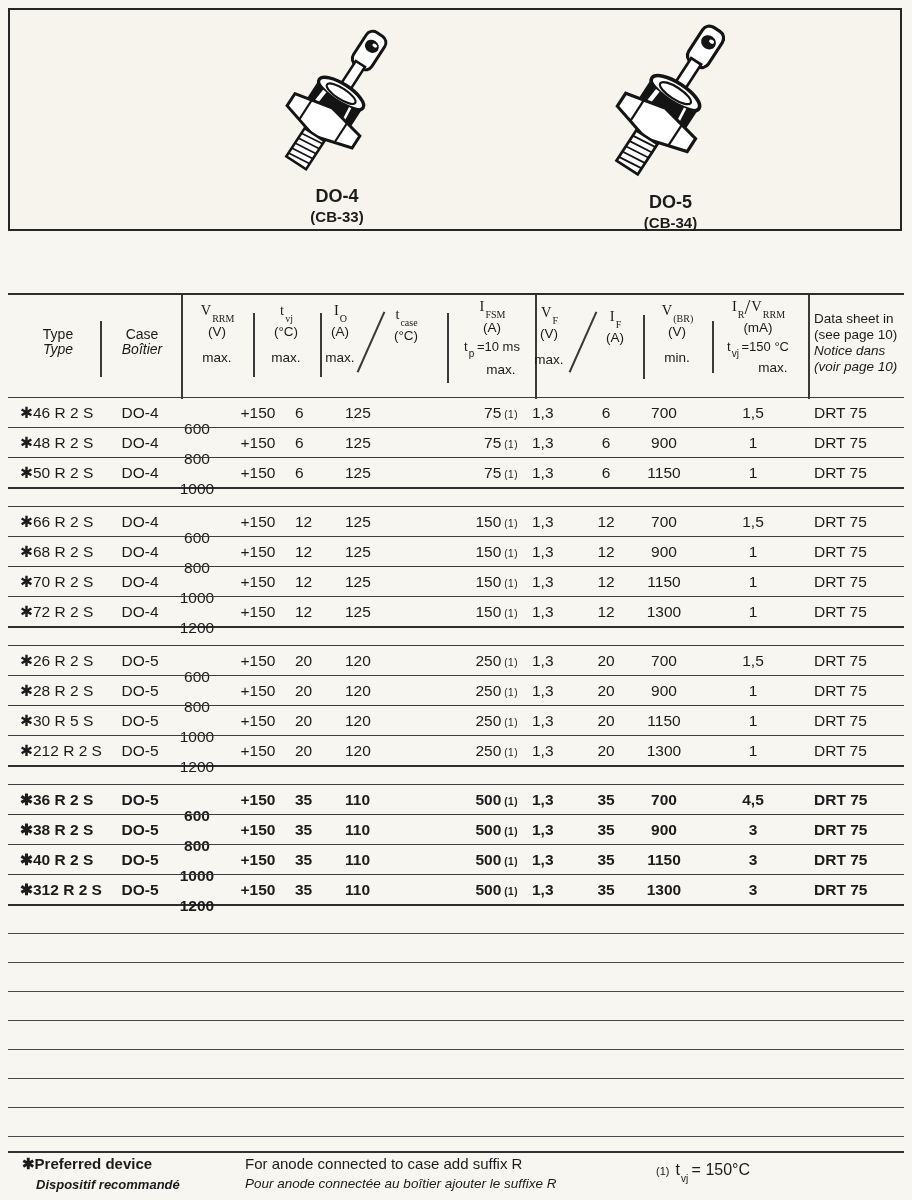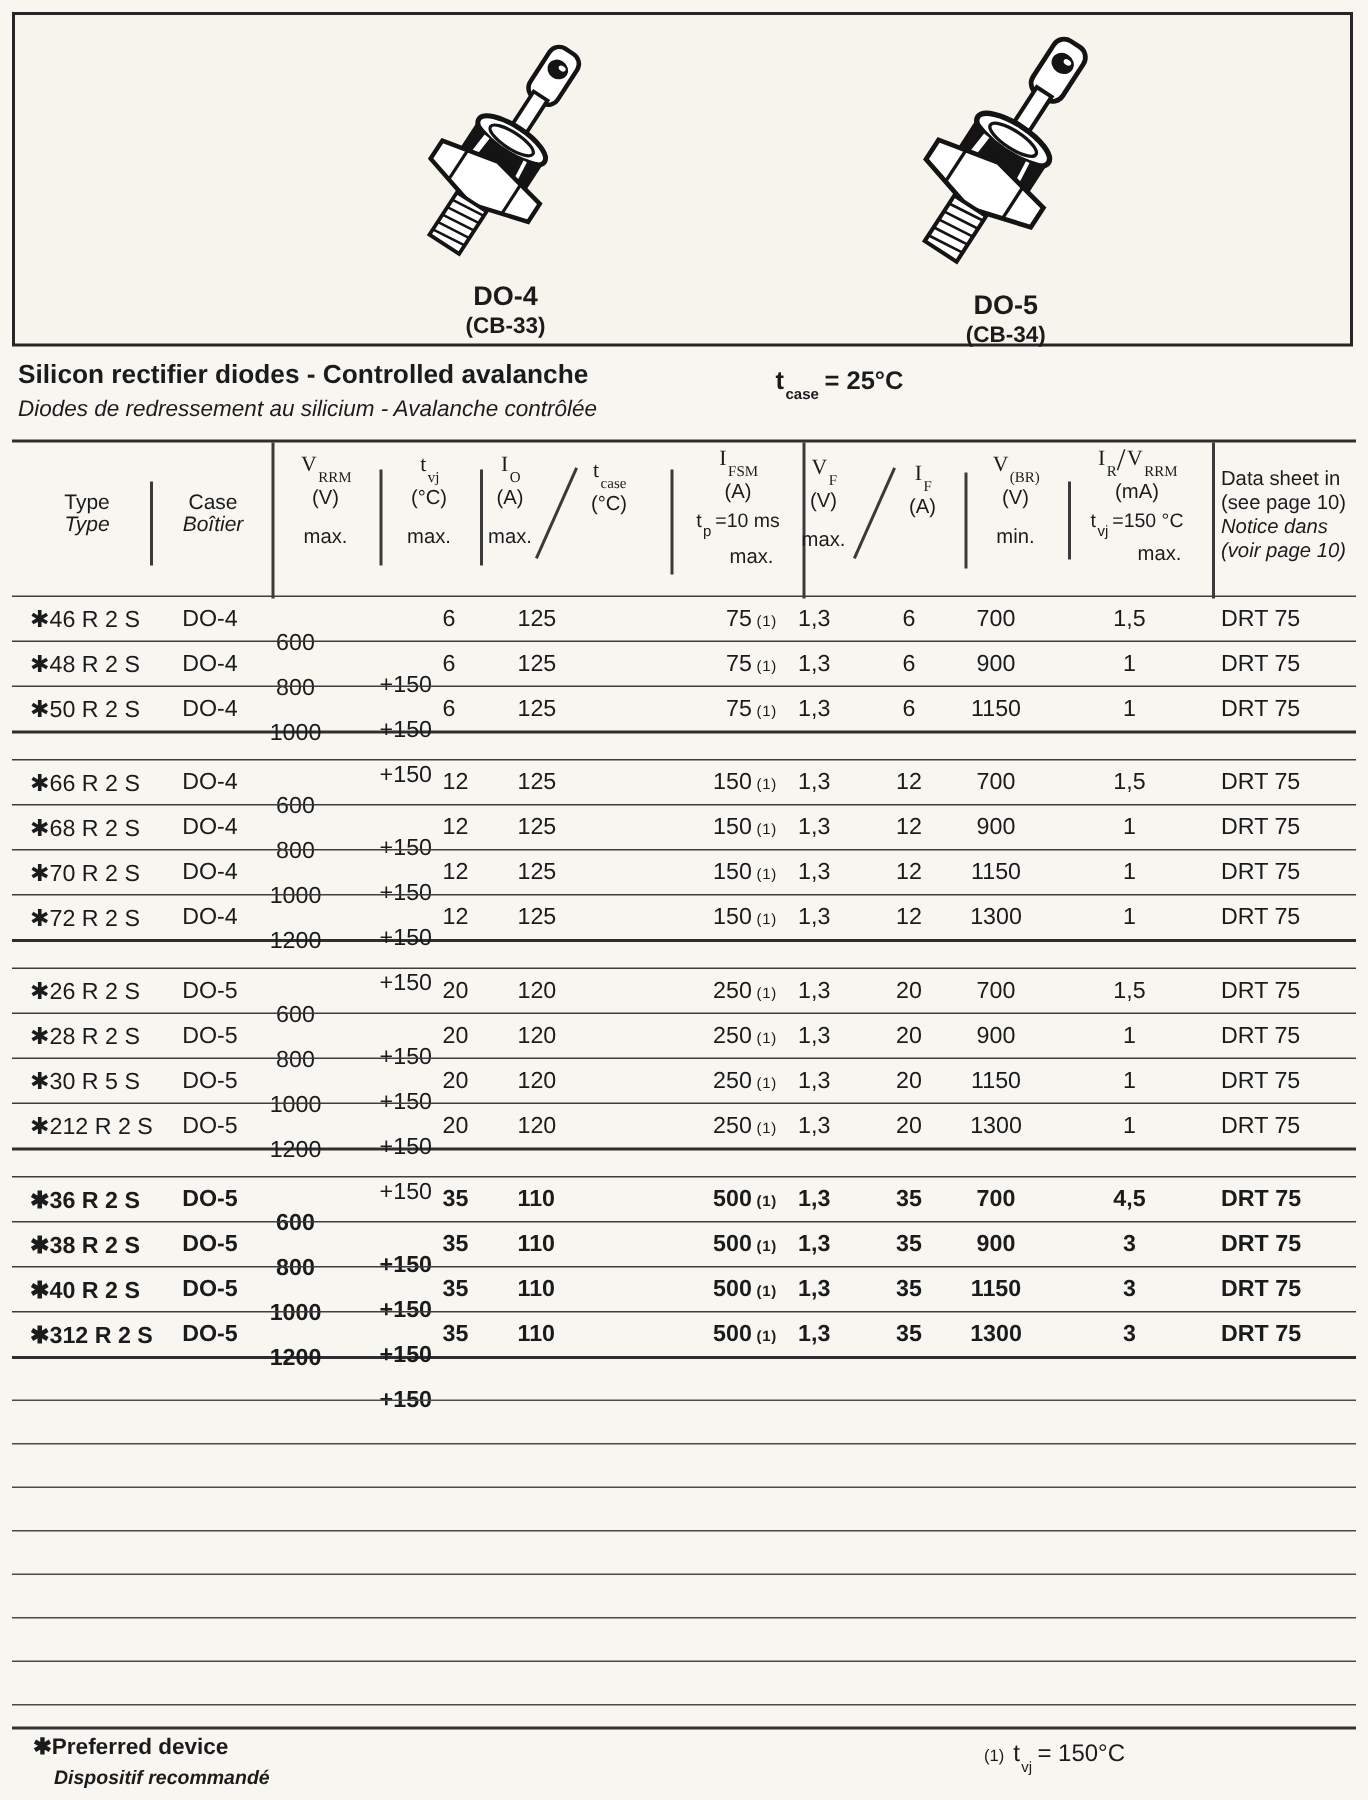--- a/index.html
+++ b/index.html
@@ -48,21 +48,21 @@
   .ds-line { font-size:13.5px; line-height:16px; text-align:left; }
   
   .tbody { position:absolute; left:8px; top:397px; width:896px; }
   .tgroup { border-bottom:2.5px solid #2e2e2e; margin-bottom:17px; }
   .tgroup:last-child { margin-bottom:0;font-weight:bold; }
   .trow { position:relative; height:29px; border-top:1.6px solid #3d3d3d; }
   .c { position:absolute; top:6px; font-size:15.5px; white-space:nowrap; }
   .c-type  { left:12px;  width:102px; text-align:left; }
   .c-case  { left:102px; width:60px;  text-align:center; }
   .c-vrrm  { left:160px; width:58px;  text-align:center;margin-top:16px; }
-  .c-tvj   { left:220px; width:60px;  text-align:right;margin-top:44px; }
+  .c-tvj   { left:220px; width:60px;  text-align:center; }
   .c-io    { left:287px; width:40px;  text-align:left; }
   .c-tcase { left:337px; width:52px;  }
   .c-ifsm  { left:420px; width:90px;  text-align:right; }
   .c-vf    { left:524px; width:42px;  text-align:left; }
   .c-if    { left:578px; width:40px;  text-align:center; }
   .c-vbr   { left:626px; width:60px;  text-align:center; }
   .c-ir    { left:718px; width:54px;  text-align:center; }
   .c-ds    { left:806px; width:84px;  text-align:left; }
   .note { font-size:10px; margin-left:3px; letter-spacing:0.5px; }
   
@@ -121,25 +121,20 @@
         <path d="M45,111.5 L45,139" stroke="#141414" stroke-width="2.5"></path>
         <path d="M95,111.5 L95,139" stroke="#141414" stroke-width="2.5"></path>
         <rect x="56" y="144" width="28" height="40" fill="#fff" stroke="#141414" stroke-width="3"></rect>
         <path d="M56,151 L84,148 M56,158 L84,155 M56,165 L84,162 M56,172 L84,169 M56,179 L84,176" stroke="#141414" stroke-width="2"></path>
       </svg>
       <div class="pkg-name">DO-5</div>
       <div class="pkg-code">(CB-34)</div>
     </figure>
   </div>
 
-  <div class="title-block">
-    <h1 class="title-en">Silicon rectifier diodes - Controlled avalanche</h1>
-    <h2 class="title-fr">Diodes de redressement au silicium - Avalanche contrôlée</h2>
-    <div class="cond"><span>t</span><sub>case</sub> <span>= 25°C</span></div>
-  </div>
 
   <div class="thead">
     <div class="vbar" style="left:92px;top:26px;height:56px;"></div>
     <div class="vbar" style="left:173px;top:0;height:104px;"></div>
     <div class="vbar" style="left:245px;top:18px;height:64px;"></div>
     <div class="vbar" style="left:312px;top:18px;height:64px;"></div>
     <div class="slash" style="left:362px;top:14px;height:66px;"></div>
     <div class="vbar" style="left:439px;top:18px;height:70px;"></div>
     <div class="vbar" style="left:527px;top:0;height:104px;"></div>
     <div class="slash" style="left:574px;top:14px;height:66px;"></div>
@@ -454,18 +449,22 @@
     <div class="blankline"></div>
     <div class="blankline"></div>
     <div class="bottomrule"></div>
   </div>
 
   <div class="footer">
     <div class="f-left">
       <div class="f-pref">✱Preferred device</div>
       <div class="f-pref-fr">Dispositif recommandé</div>
     </div>
+    <div class="f-mid">
+      <div class="f-anode">For anode connected to case add suffix R</div>
+      <div class="f-anode-fr">Pour anode connectée au boîtier ajouter le suffixe R</div>
+    </div>
     <div class="f-right note-exp">
       <span class="note-ref">(1)</span><span>t</span><sub>vj</sub> <span>= 150°C</span>
     </div>
   </div>
 
 </div>
 
 </body></html>

